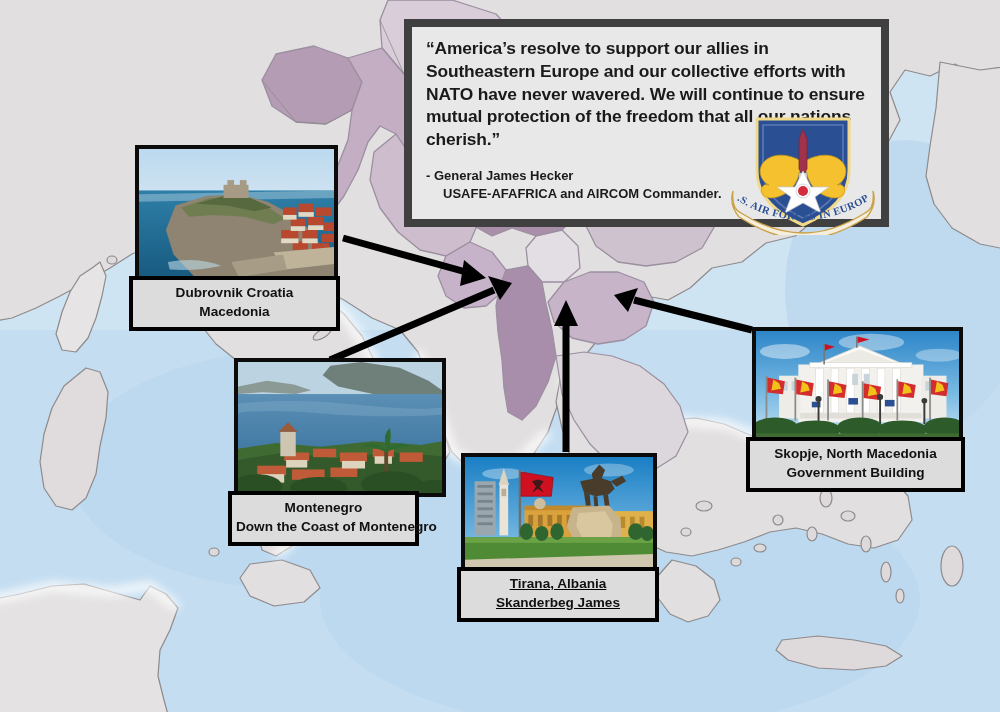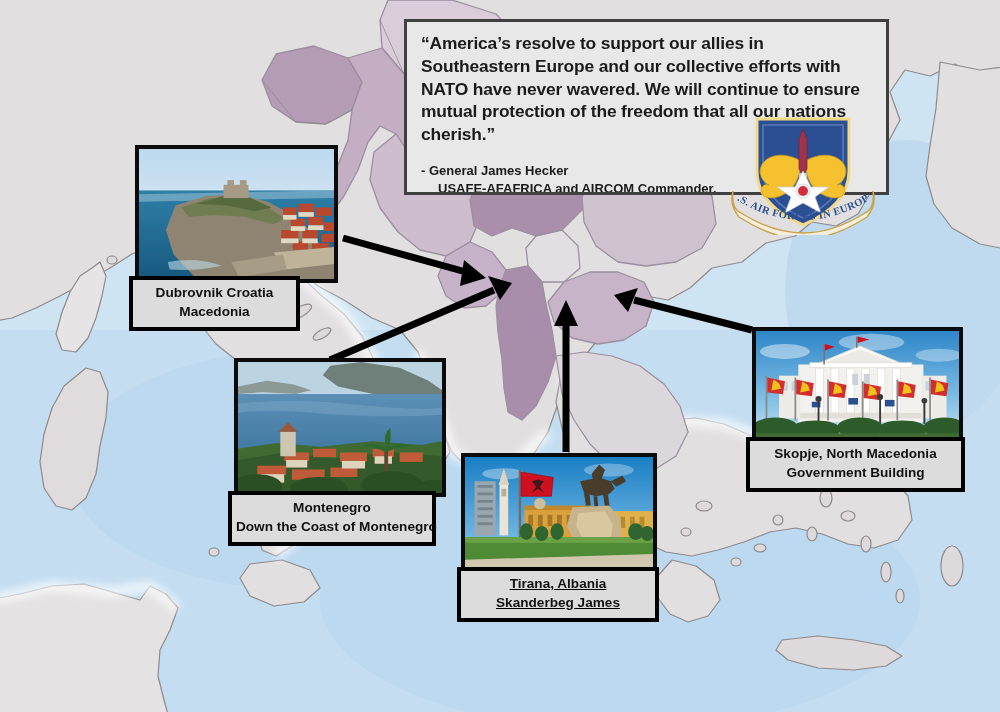--- a/index.html
+++ b/index.html
@@ -26,23 +26,23 @@
     height: 712px;
   }
   #overlay-svg { pointer-events: none; }
 
   
   .quote-box {
     position: absolute;
     left: 404px;
     top: 19px;
     width: 485px;
-    height: 176px;
+    height: 208px;
     background: #e8e8e8;
-    border: 3px solid #404040;
+    border: 8px solid #404040;
     box-sizing: border-box;
     padding: 10px 14px 8px 14px;
     overflow: hidden;
   }
   .quote-text {
     font-size: 17.4px;
     font-weight: bold;
     line-height: 1.31;
     color: #1a1a1a;
     letter-spacing: -0.15px;
@@ -89,25 +89,25 @@
     font-size: 13.6px;
     line-height: 1.38;
     padding: 4px 4px 5px 4px;
     position: relative;
   }
   .caption-box .cap-l1, .caption-box .cap-l2 { display: block; white-space: nowrap; }
 
   
   #callout-dubrovnik { left: 129px; top: 145px; width: 211px; }
   #callout-dubrovnik .photo-frame { width: 203px; height: 138px; margin-left: 6px; }
-  #callout-dubrovnik .caption-box { width: 171px; margin-top: -7px; }
+  #callout-dubrovnik .caption-box { width: 211px; margin-top: -7px; }
 
   #callout-montenegro { left: 228px; top: 358px; width: 220px; }
   #callout-montenegro .photo-frame { width: 212px; height: 139px; margin-left: 6px; }
-  #callout-montenegro .caption-box { width: 208px; margin-top: -6px; }
+  #callout-montenegro .caption-box { width: 191px; margin-top: -6px; }
 
   #callout-tirana { left: 457px; top: 453px; width: 202px; text-decoration: underline; }
   #callout-tirana .photo-frame { width: 196px; height: 120px; margin-left: 4px; }
   #callout-tirana .caption-box { width: 202px; margin-top: -6px; }
 
   #callout-skopje { left: 746px; top: 283px; width: 219px; margin-top: 44px; }
   #callout-skopje .photo-frame { width: 211px; height: 116px; margin-left: 6px; }
   #callout-skopje .caption-box { width: 219px; margin-top: -6px; }
 </style>
 </head>

